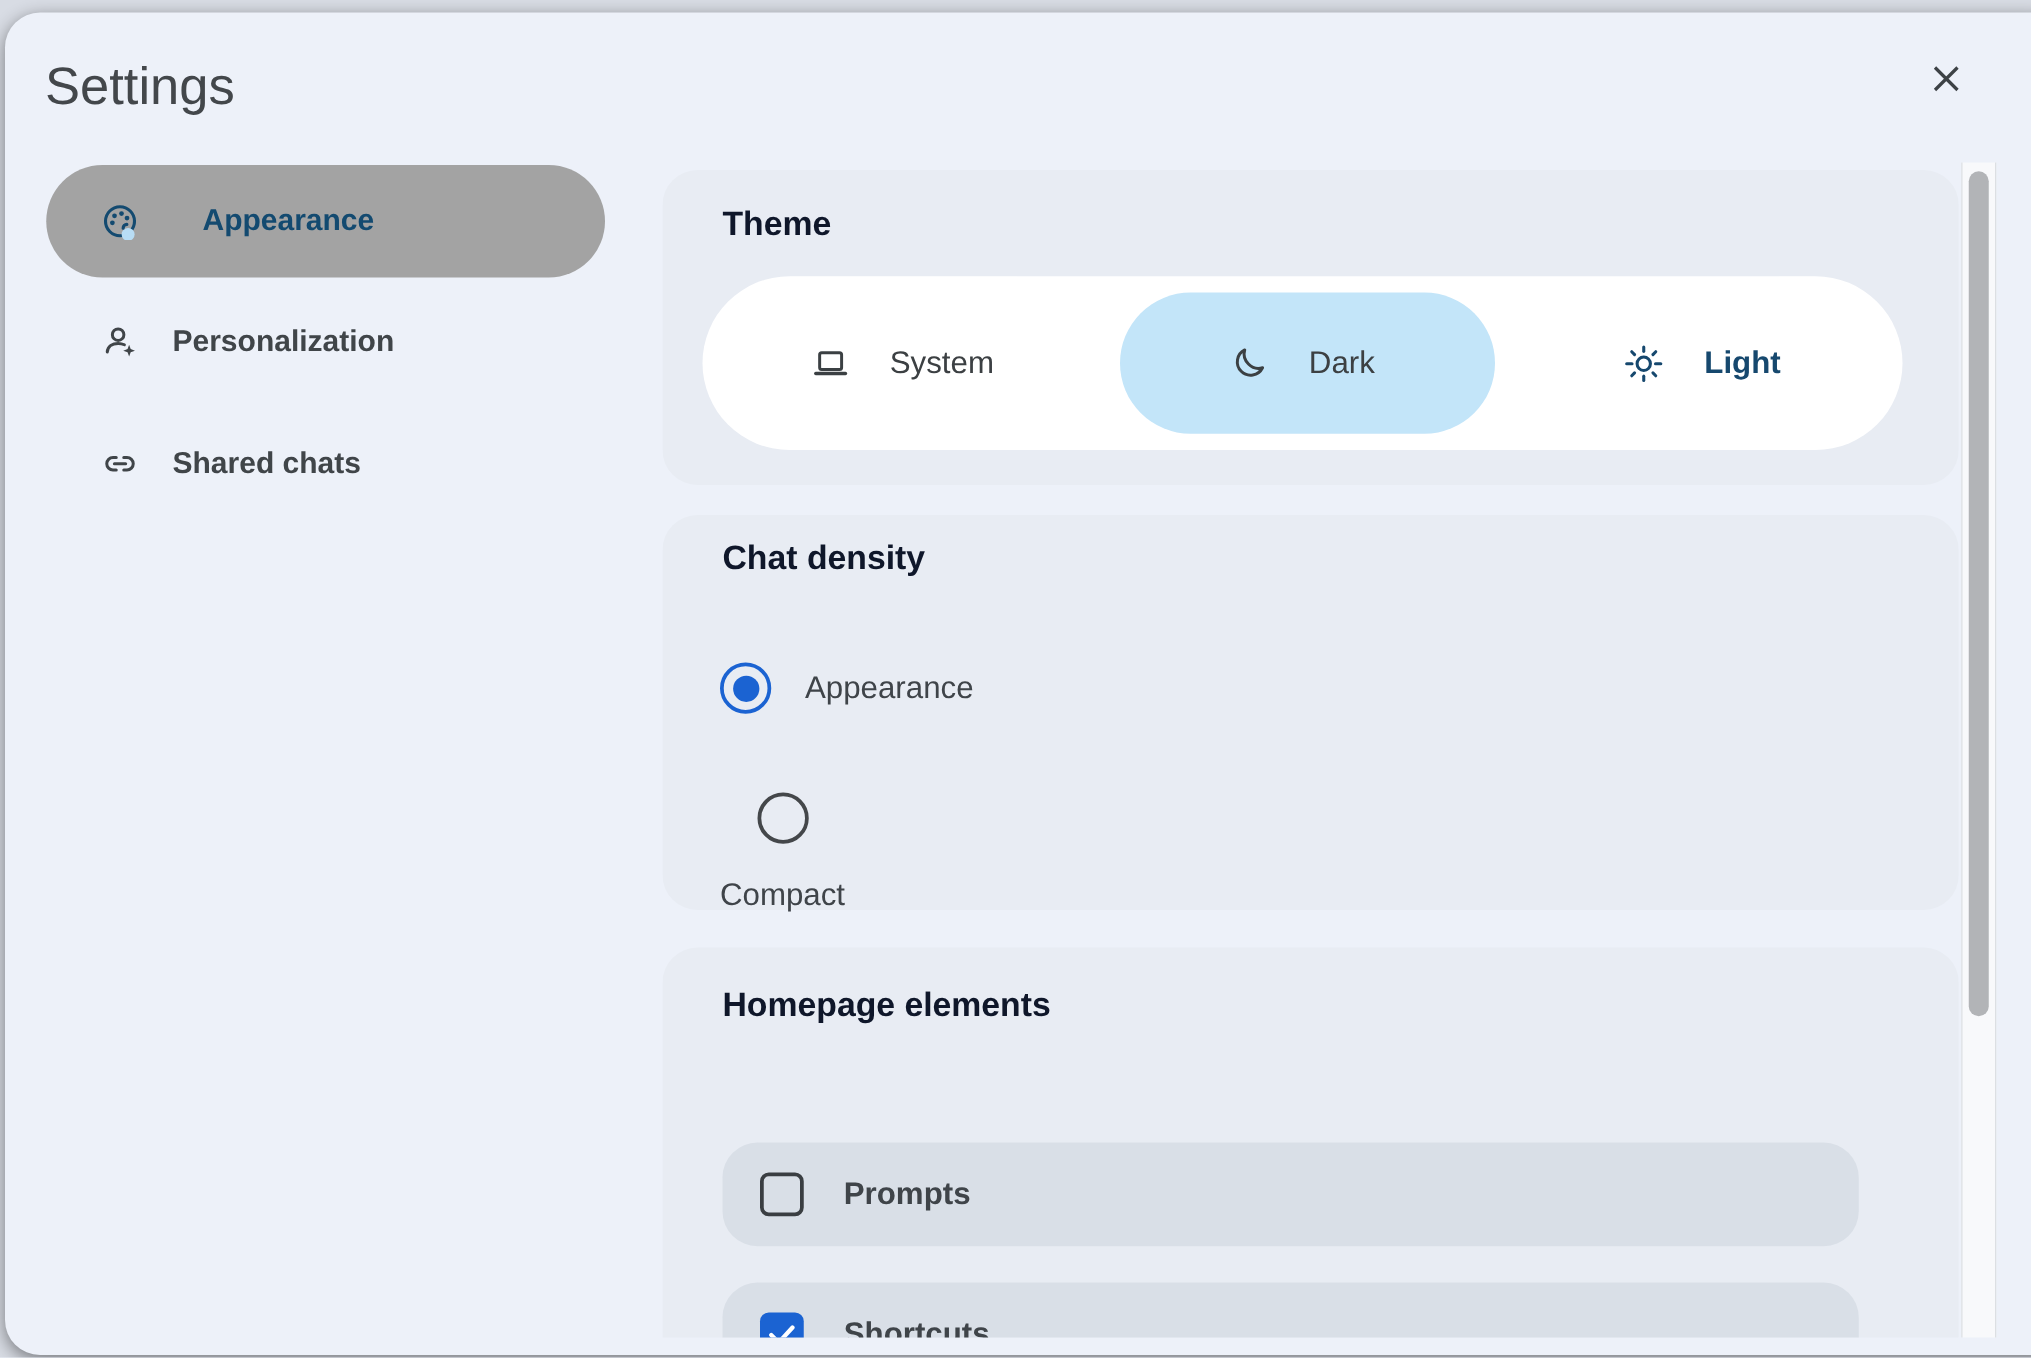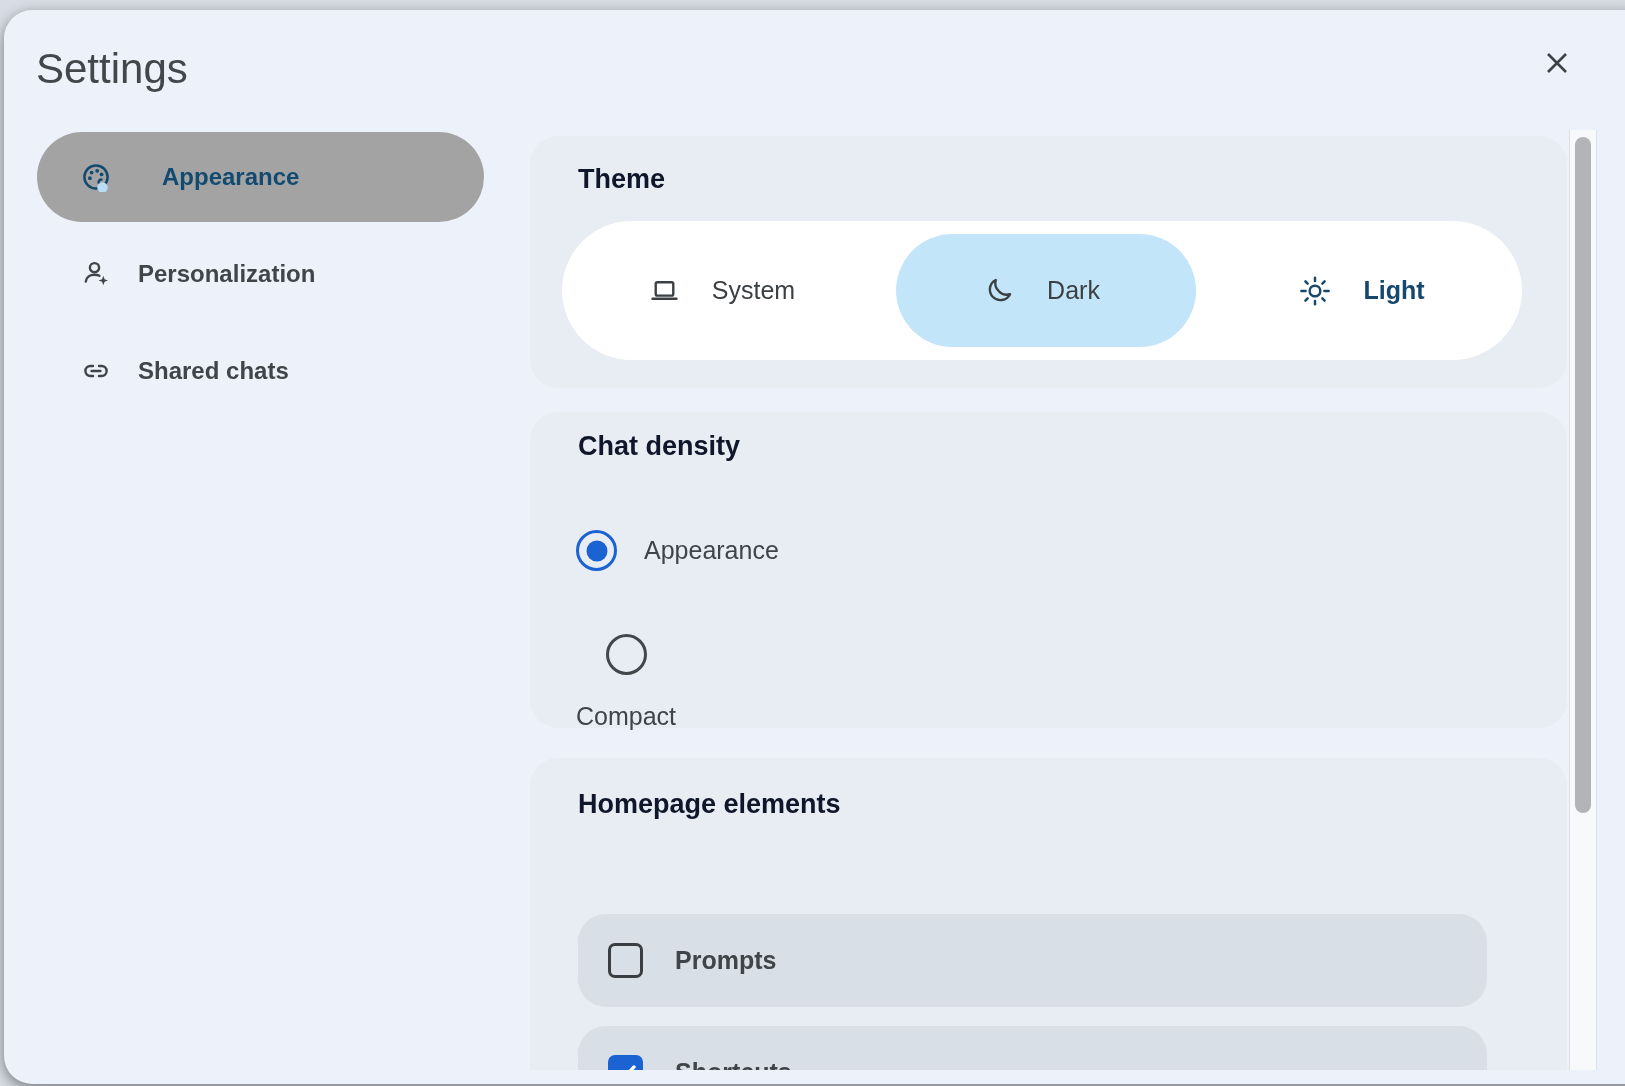--- a/index.html
+++ b/index.html
@@ -83,21 +83,21 @@
     transform:translate(-50%,-50%); border-radius:50%; background:#1b63d2;
   }
   .radio-label { font-size:25px; color:#3f4449; }
   
   .card.homepage { top:628px; height:460px; }
   .homepage-title { top:31px; }
   .homepage-desc {
     position:absolute; left:48px; top:86px; font-size:24px; line-height:30px; color:#46494d;
   }
   .check-row {
-    position:absolute; left:48px; width:909px; height:93px;
+    position:absolute; left:48px; width:909px; height:83px;
     background:#d9dfe7; border-radius:28px;
     display:flex; align-items:center; cursor:pointer; border:none;
   }
   .check-row.row1 { top:156px; }
   .check-row.row2 { top:268px; }
   .checkbox {
     width:35px; height:35px; margin-left:30px; border-radius:7px; flex:0 0 auto;
     position:relative;
   }
   .checkbox.unchecked { border:3.6px solid #3a3e42; background:transparent; }

